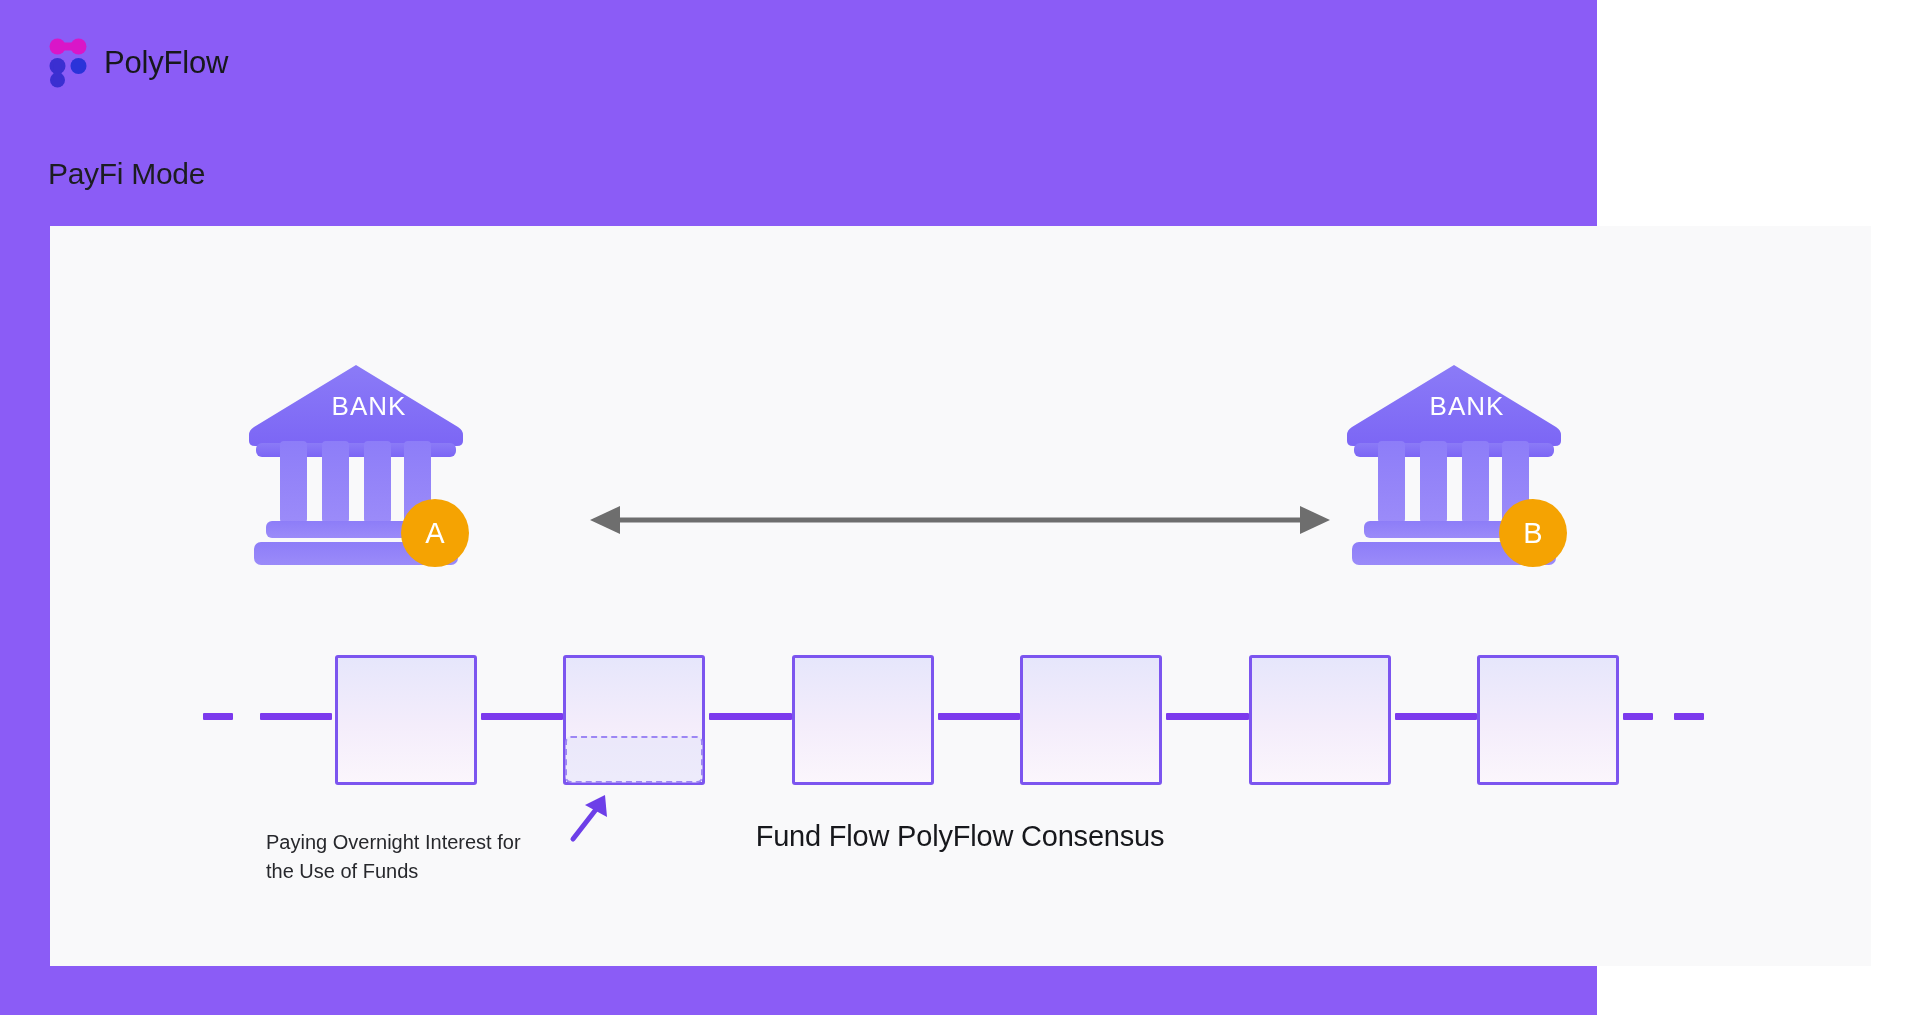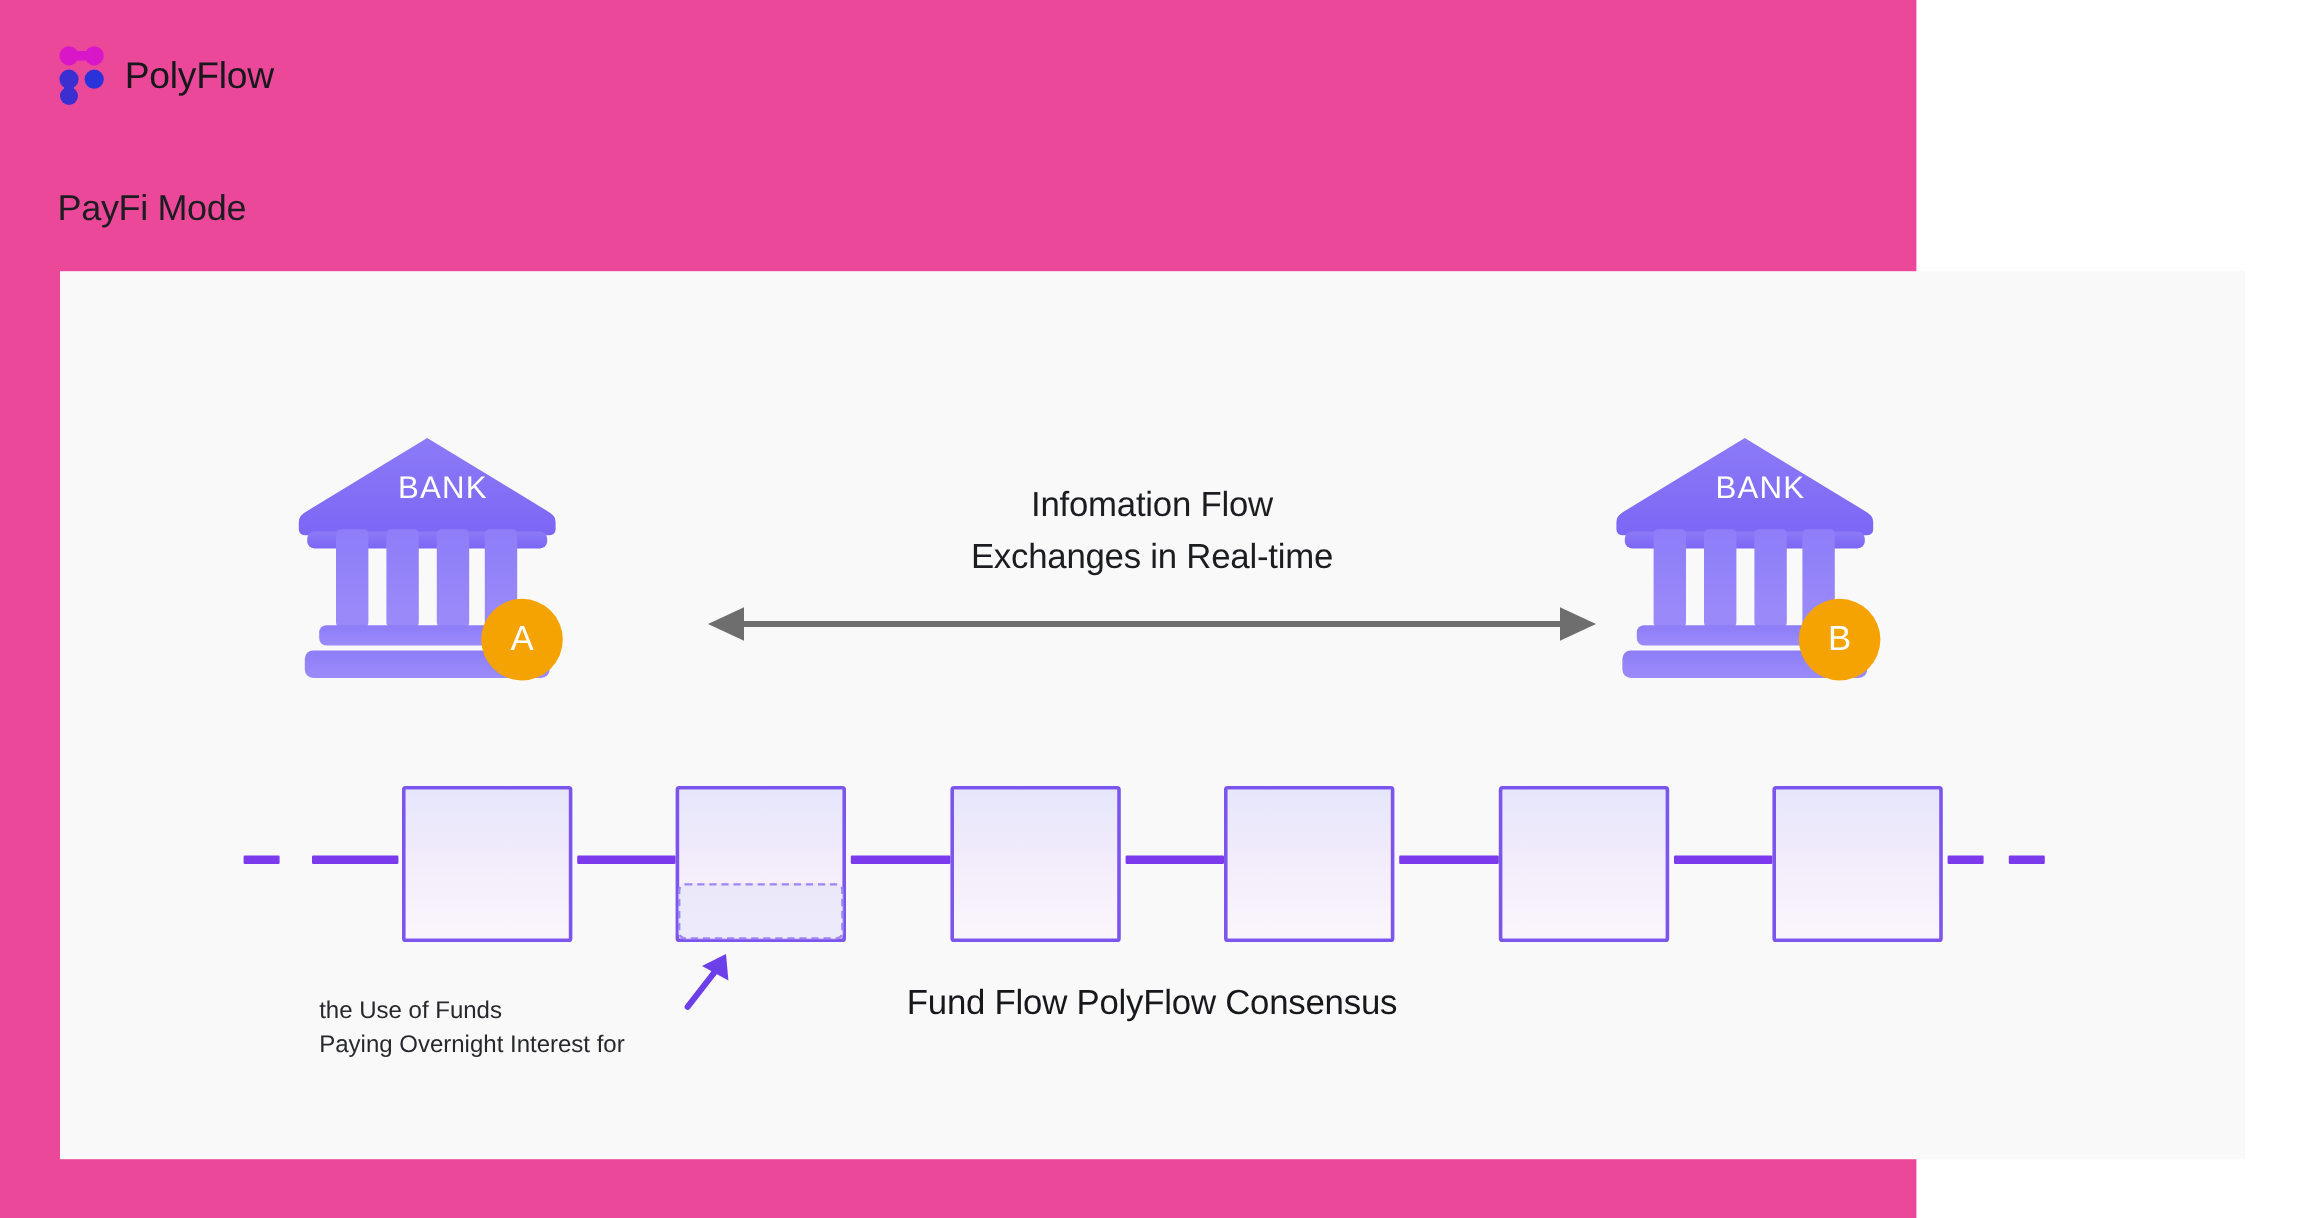--- a/index.html
+++ b/index.html
@@ -9,21 +9,21 @@
     height: 1015px;
     background: #ffffff;
     font-family: "Liberation Sans", sans-serif;
     overflow: hidden;
   }
 
   .page {
     position: relative;
     width: 1597px;
     height: 1015px;
-    background: #ec4899;
+    background: #8b5cf6;
   }
 
   
   .brand {
     position: absolute;
     left: 48px;
     top: 38px;
     display: flex;
     align-items: center;
     gap: 16px;
@@ -275,24 +275,20 @@
       <rect x="78" y="86" width="27" height="82" rx="4" fill="url(#gColB)"></rect>
       <rect x="120" y="86" width="27" height="82" rx="4" fill="url(#gColB)"></rect>
       <rect x="160" y="86" width="27" height="82" rx="4" fill="url(#gColB)"></rect>
       <rect x="22" y="166" width="180" height="17" rx="6" fill="url(#gColB)"></rect>
       <rect x="10" y="187" width="204" height="23" rx="7" fill="url(#gColB)"></rect>
     </svg>
     <span class="bank-label">BANK</span>
     <span class="bank-badge">B</span>
   </div>
 
-  <div class="flow-label">
-    <div>Infomation Flow</div>
-    <div>Exchanges in Real-time</div>
-  </div>
 
   <svg class="flow-arrow" viewBox="0 0 740 40">
     <line x1="26" y1="20" x2="714" y2="20" stroke="#6e6e6e" stroke-width="5"></line>
     <polygon points="0,20 30,6 30,34" fill="#6e6e6e"></polygon>
     <polygon points="740,20 710,6 710,34" fill="#6e6e6e"></polygon>
   </svg>
 
   <div class="chain">
     <span class="link l-end0"></span>
     <span class="link l-end1"></span>
@@ -318,19 +314,19 @@
     <span class="link r-end0"></span>
     <span class="link r-end1"></span>
   </div>
 
   <svg class="anno-arrow" viewBox="0 0 48 48">
     <line x1="8" y1="44" x2="36" y2="8" stroke="#6d3fe8" stroke-width="5" stroke-linecap="round"></line>
     <polygon points="40,0 42,22 20,10" fill="#6d3fe8"></polygon>
   </svg>
 
   <div class="anno-text">
+    <div>Paying Overnight Interest for</div>
     <div>the Use of Funds</div>
-    <div>Paying Overnight Interest for</div>
   </div>
 
   <div class="consensus">Fund Flow PolyFlow Consensus</div>
 
 </div>
 
 </body></html>

